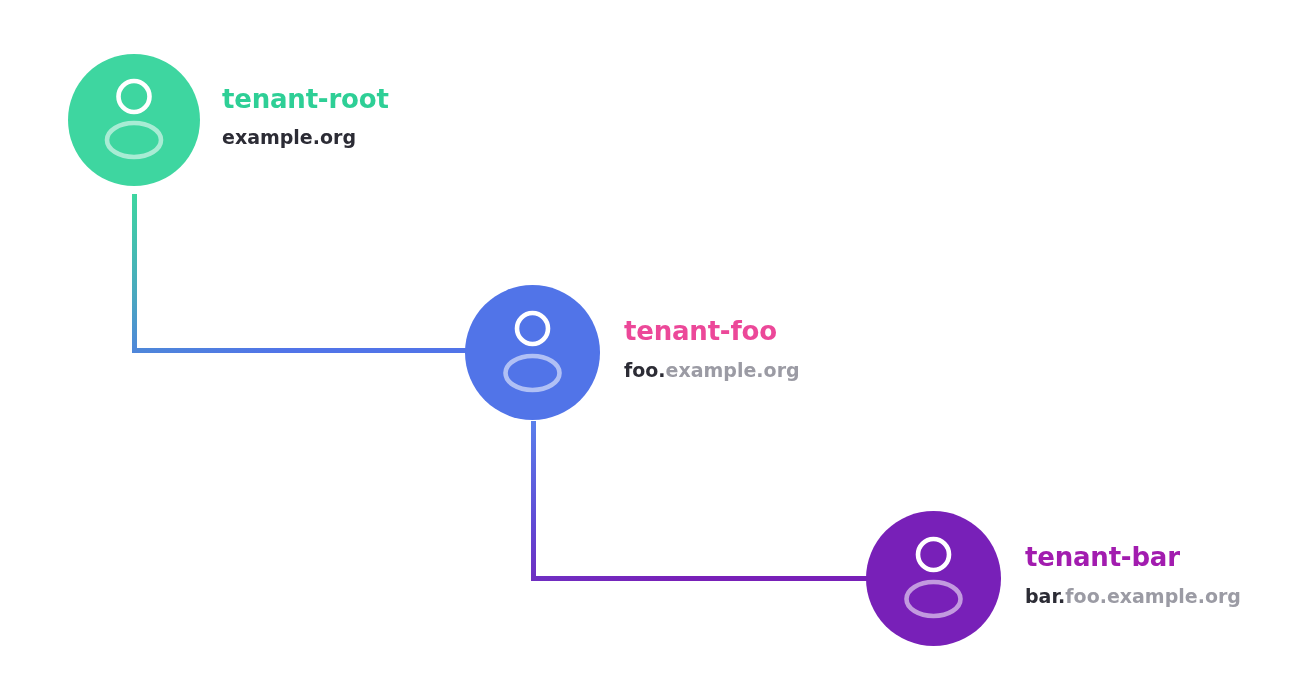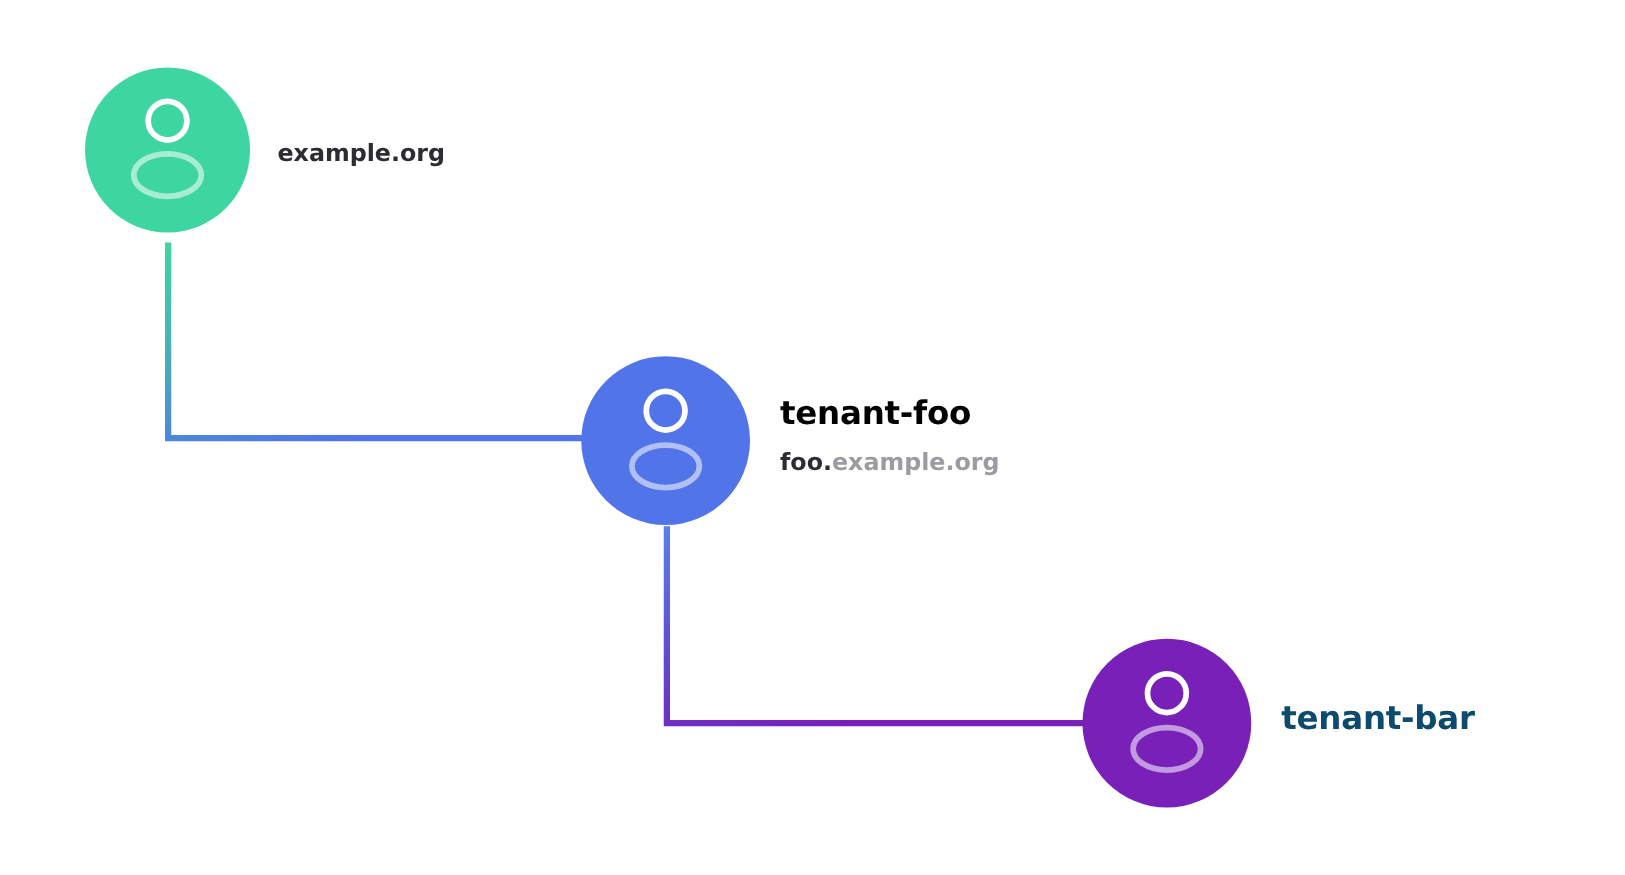--- a/index.html
+++ b/index.html
@@ -125,46 +125,50 @@
   </svg>
 
   <div class="node" id="node-root">
     <div class="avatar" style="background:#3ed6a0;">
       <svg viewBox="0 0 132 132">
         <circle cx="66" cy="42.5" r="15.5" fill="none" stroke="#ffffff" stroke-width="4.6"></circle>
         <ellipse cx="66" cy="86" rx="27" ry="17" fill="none" stroke="#ffffff" stroke-opacity="0.55" stroke-width="4.6"></ellipse>
       </svg>
     </div>
     <div class="node-text">
+      <div class="node-title" style="color:#2ecf96;">tenant-root</div>
       <div class="node-subtitle">
         <span class="sub-strong">example.org</span><span class="sub-dim"></span>
       </div>
     </div>
   </div>
 
   <div class="node" id="node-foo">
     <div class="avatar" style="background:#5174e8;">
       <svg viewBox="0 0 135 135">
         <circle cx="67.5" cy="43.5" r="15.5" fill="none" stroke="#ffffff" stroke-width="4.6"></circle>
         <ellipse cx="67.5" cy="88" rx="27" ry="17" fill="none" stroke="#ffffff" stroke-opacity="0.55" stroke-width="4.6"></ellipse>
       </svg>
     </div>
     <div class="node-text">
-      <div class="node-title" style="color:#000000;">tenant-foo</div>
+      <div class="node-title" style="color:#ec4899;">tenant-foo</div>
       <div class="node-subtitle">
         <span class="sub-strong">foo.</span><span class="sub-dim">example.org</span>
       </div>
     </div>
   </div>
 
   <div class="node" id="node-bar">
     <div class="avatar" style="background:#7820b8;">
       <svg viewBox="0 0 135 135">
         <circle cx="67.5" cy="43.5" r="15.5" fill="none" stroke="#ffffff" stroke-width="4.6"></circle>
         <ellipse cx="67.5" cy="88" rx="27" ry="17" fill="none" stroke="#ffffff" stroke-opacity="0.55" stroke-width="4.6"></ellipse>
       </svg>
     </div>
     <div class="node-text">
-      <div class="node-title" style="color:#0c4a6e;">tenant-bar</div>
+      <div class="node-title" style="color:#a21caf;">tenant-bar</div>
+      <div class="node-subtitle">
+        <span class="sub-strong">bar.</span><span class="sub-dim">foo.example.org</span>
+      </div>
     </div>
   </div>
 
 </div>
 
 </body></html>

